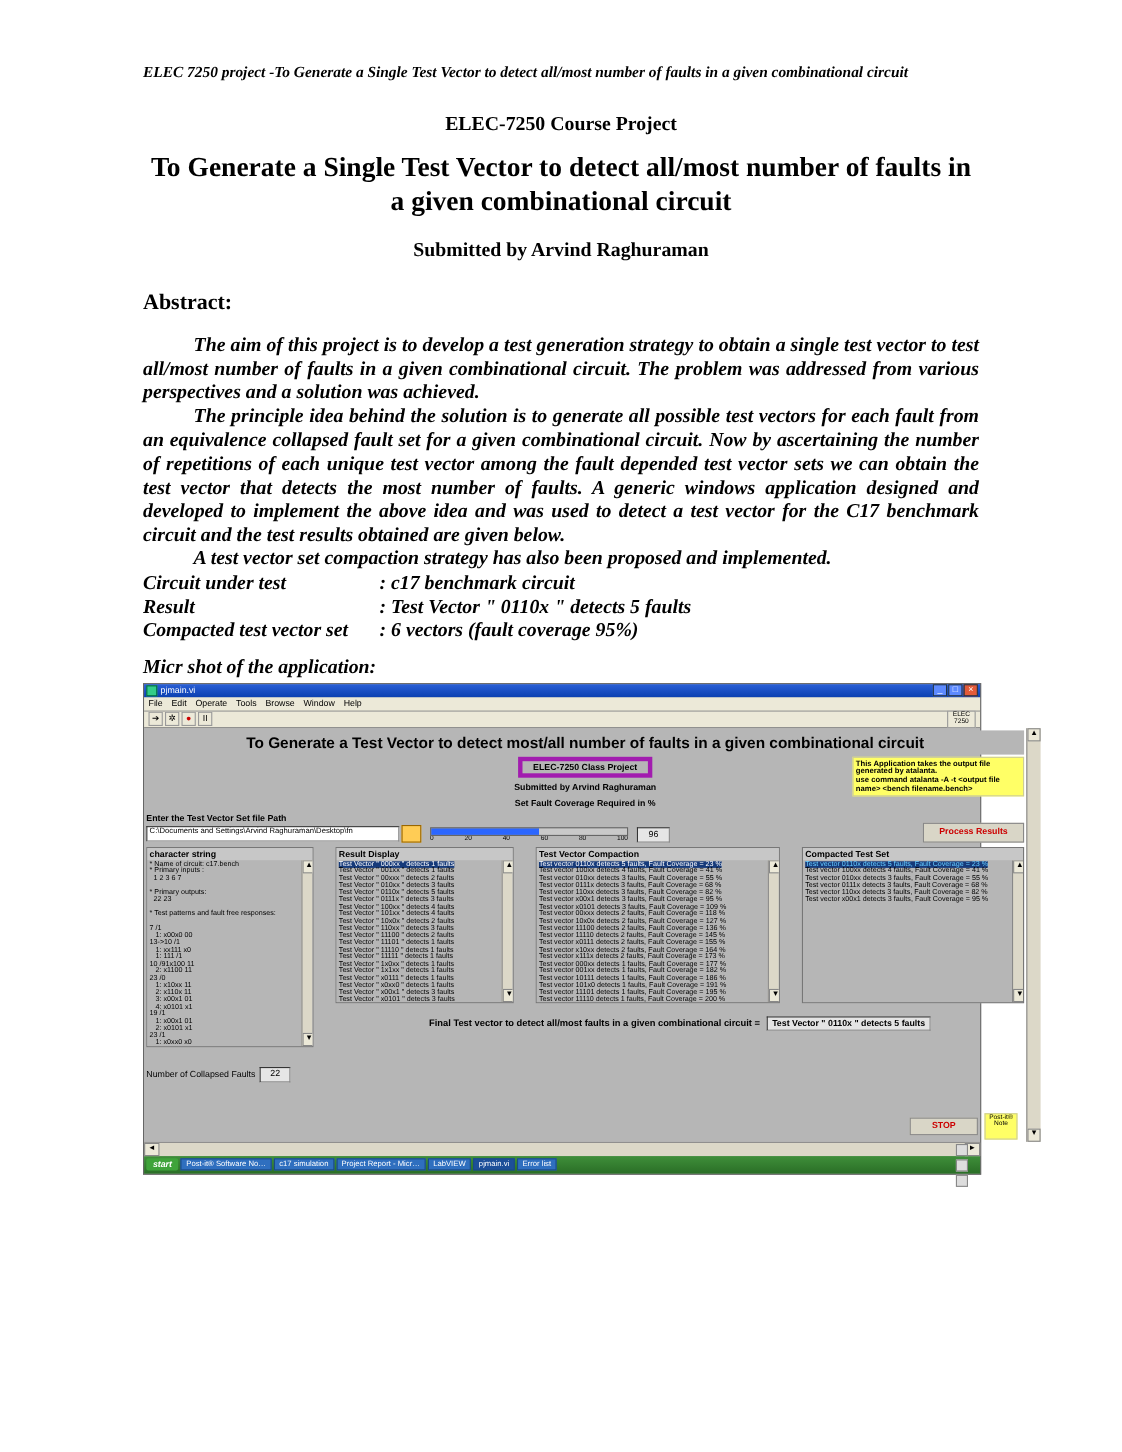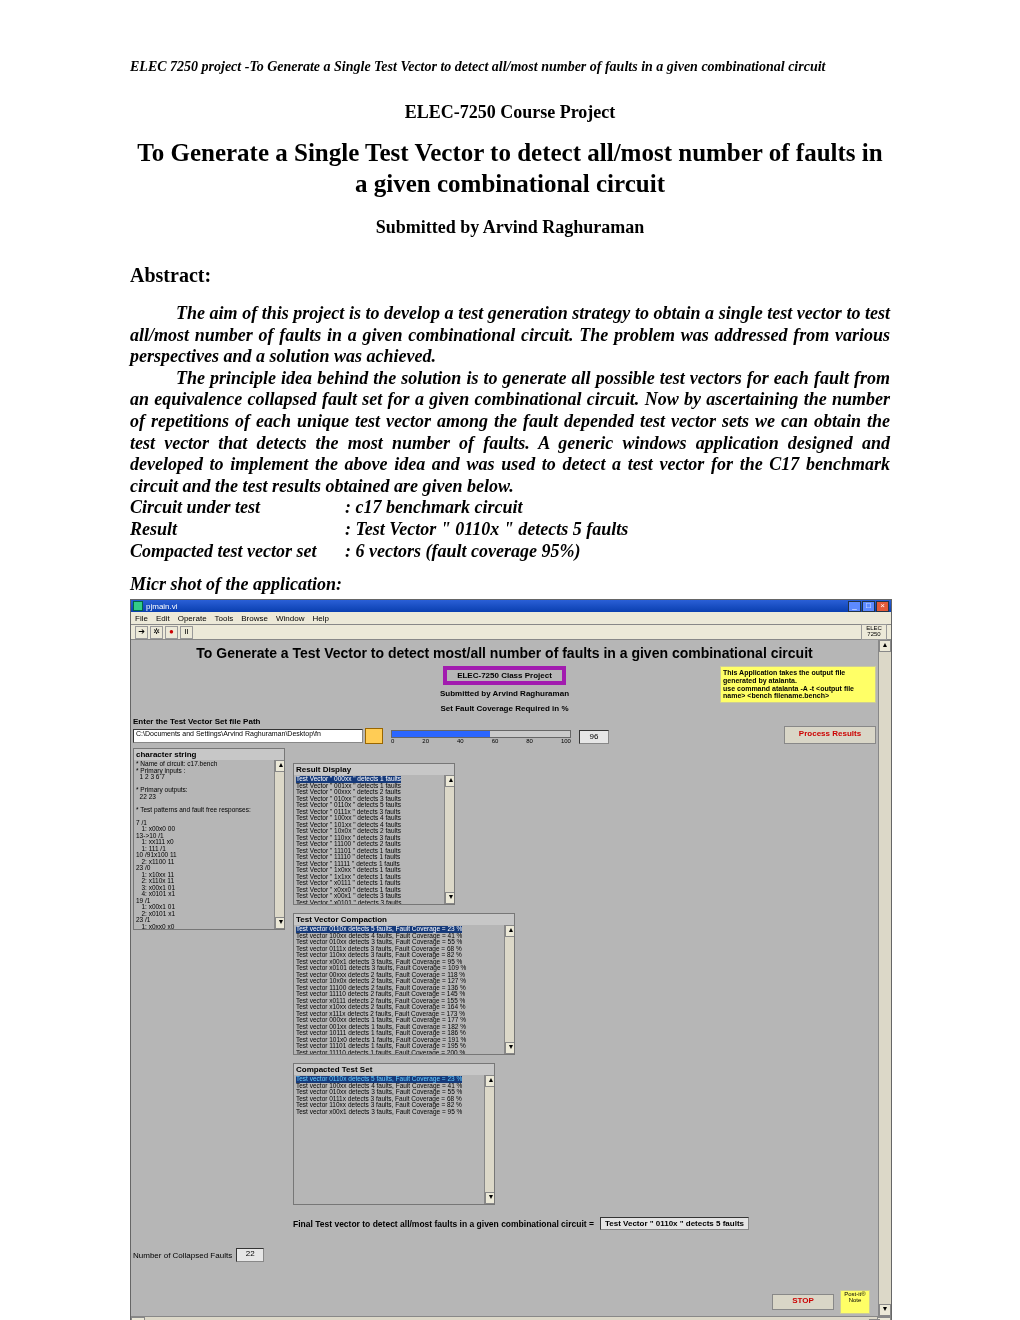--- a/index.html
+++ b/index.html
@@ -127,21 +127,21 @@
   .path-input { width:230px; height:12px; background:#fff; border:1px inset #888; font-size:7px; padding:0 2px; }
   .folder-btn { width:16px; height:14px; background:#ffcc55; border:1px solid #996600; display:inline-block; vertical-align:middle; margin-left:2px; }
 
   .slider-wrap { width:180px; }
   .slider-track { height:6px; background:linear-gradient(90deg,#2b66ff 55%,#c9c9c9 55%); border:1px solid #666; position:relative; }
   .slider-ticks { font-size:6px; display:flex; justify-content:space-between; }
   .pct-box { width:28px; height:12px; background:#e6e6e6; border:1px inset #888; text-align:center; font-size:8px; line-height:11px; display:inline-block; vertical-align:middle; }
 
   .process-btn { width:90px; height:16px; background:#d9d6c7; border:1px solid #888; color:#c00; font-weight:bold; text-align:center; font-size:8px; line-height:14px; }
 
-  .panels { display:flex; gap:8px; margin-top:4px; }
+  .panels { display:flex; gap:20px; margin-top:4px; }
   .panel { background:#c7c7c7; border:1px solid #777; display:flex; flex-direction:column; }
   .panel-hd { font-weight:bold; font-size:8px; padding:1px 2px; background:#c7c7c7; }
   .panel-body { background:#b6b6b6; flex:1; overflow:hidden; position:relative; padding:0; }
   .panel-lines { font-size:6.5px; line-height:1.0; padding:1px 2px; white-space:pre; }
   .panel .vsb { position:absolute; right:0; top:0; bottom:0; width:9px; background:#dcd8c8; border-left:1px solid #888; display:flex; flex-direction:column; justify-content:space-between; }
   .hl { background:#163a7a; color:#fff; display:inline-block; }
   .hl.lb { color:#6cf; }
 
   .p-char { width:150px; height:180px; }
   .p-res  { width:160px; height:140px; }
@@ -182,20 +182,21 @@
 
   <div class="course-title">ELEC-7250 Course Project</div>
   <div class="main-title">To Generate a Single Test Vector to detect all/most number of faults in a given combinational circuit</div>
   <div class="submitted">Submitted by Arvind Raghuraman</div>
 
   <div class="abstract-hd">Abstract:</div>
 
   <div class="abstract-body">
     <p class="indent">The aim of this project is to develop a test generation strategy to obtain a single test vector to test all/most number of faults in a given combinational circuit. The problem was addressed from various perspectives and a solution was achieved.</p>
     <p class="indent">The principle idea behind the solution is to generate all possible test vectors for each fault from an equivalence collapsed fault set for a given combinational circuit. Now by ascertaining the number of repetitions of each unique test vector among the fault depended test vector sets we can obtain the test vector that detects the most number of faults. A generic windows application designed and developed to implement the above idea and was used to detect a test vector for the C17 benchmark circuit and the test results obtained are given below.</p>
+    <p class="indent">A test vector set compaction strategy has also been proposed and implemented.</p>
     <p class="kv-row">
         <span class="kv-k">Circuit under test</span>
         <span>: c17 benchmark circuit</span>
       </p>
     <p class="kv-row">
         <span class="kv-k">Result</span>
         <span>: Test Vector "  0110x " detects 5 faults</span>
       </p>
     <p class="kv-row">
         <span class="kv-k">Compacted test vector set</span>
@@ -322,21 +323,21 @@
    1: 0111x 0x
    2: 11110 10</div>
               <div class="vsb">
                   <span class="arrow">▲</span>
                   <span class="arrow">▼</span>
                 </div>
             </div>
           </div>
 
           <div style="display:flex; flex-direction:column; gap:4px;">
-            <div class="panels" style="margin-top:15px;flex-direction:column;">
+            <div class="panels" style="margin-top:0;">
               <div class="panel p-res">
                 <div class="panel-hd">Result Display</div>
                 <div class="panel-body">
                   <div class="panel-lines"><span class="hl">Test Vector " 000xx " detects 1 faults</span>
 <span style="white-space:pre;">Test Vector " 001xx " detects 1 faults
 Test Vector " 00xxx " detects 2 faults
 Test Vector " 010xx " detects 3 faults
 Test Vector " 0110x " detects 5 faults
 Test Vector " 0111x " detects 3 faults
 Test Vector " 100xx " detects 4 faults

